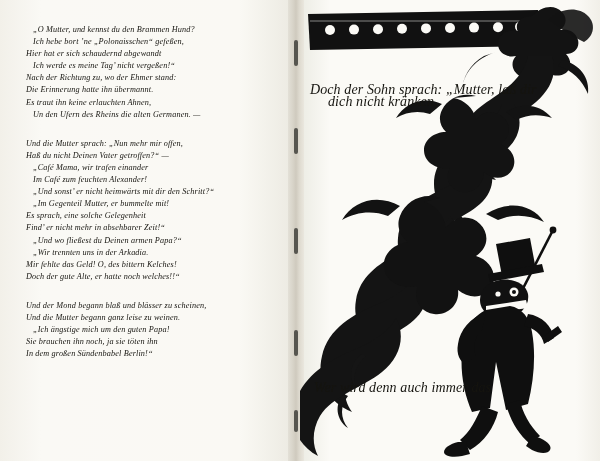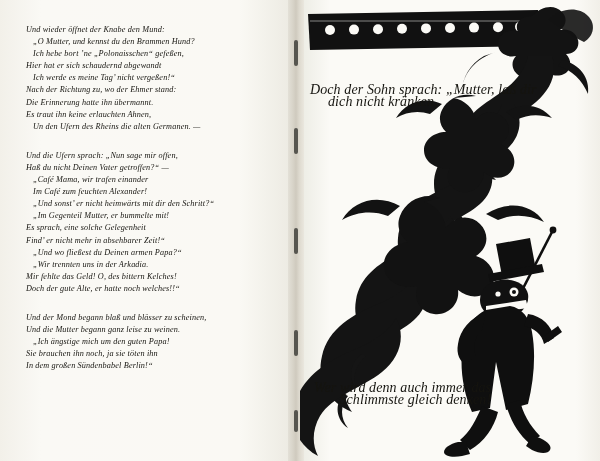--- a/index.html
+++ b/index.html
@@ -116,33 +116,32 @@
   <div class="gutter"></div>
   <div class="stitch s1"></div>
   <div class="stitch s2"></div>
   <div class="stitch s3"></div>
   <div class="stitch s4"></div>
   <div class="stitch s5"></div>
 
   <div class="poem">
 
     <div class="stanza">
-      <div class="line">Und wieder öffnet der Knabe den Mund:</div>
       <div class="line ind">„O Mutter, und kennst du den Brammen Hund?</div>
       <div class="line ind">Ich hebe bort ’ne „Polonaisschen“ gefeßen,</div>
       <div class="line">Hier hat er sich schaudernd abgewandt</div>
       <div class="line ind">Ich werde es meine Tag’ nicht vergeßen!“</div>
       <div class="line">Nach der Richtung zu, wo der Ehmer stand:</div>
       <div class="line">Die Erinnerung hatte ihn übermannt.</div>
       <div class="line">Es traut ihn keine erlauchten Ahnen,</div>
       <div class="line ind">Un den Ufern des Rheins die alten Germanen. —</div>
     </div>
 
     <div class="stanza">
-      <div class="line">Und die Ufern sprach: „Nun sage mir offen,</div>
+      <div class="line">Und die Mutter sprach: „Nun mehr mir offen,</div>
       <div class="line">Haß du nicht Deinen Vater getroffen?“ —</div>
       <div class="line ind">„Café Mama, wir trafen einander</div>
       <div class="line ind">Im Café zum feuchten Alexander!</div>
       <div class="line ind">„Und sonst’ er nicht heimwärts mit dir den Schritt?“</div>
       <div class="line ind">„Im Gegenteil Mutter, er bummelte mit!</div>
       <div class="line">Es sprach, eine solche Gelegenheit</div>
       <div class="line">Find’ er nicht mehr in absehbarer Zeit!“</div>
       <div class="line ind">„Und wo fließest du Deinen armen Papa?“</div>
       <div class="line ind">„Wir trennten uns in der Arkadia.</div>
       <div class="line">Mir fehlte das Geld! O, des bittern Kelches!</div>
@@ -306,17 +305,16 @@
       </g>
     </svg>
 
     <div class="caption caption-1 figcap">
       <div>Doch der Sohn sprach: „Mutter, laß dir</div>
       <div style="padding-left:18px">dich nicht kränken,</div>
     </div>
 
     <div class="caption caption-2 figcap">
       <div>Wer wird denn auch immer das</div>
-      <div style="padding-left:18px">Schlimmste gleich denken!</div>
     </div>
 
   </div>
 </div>
 
 </body></html>

